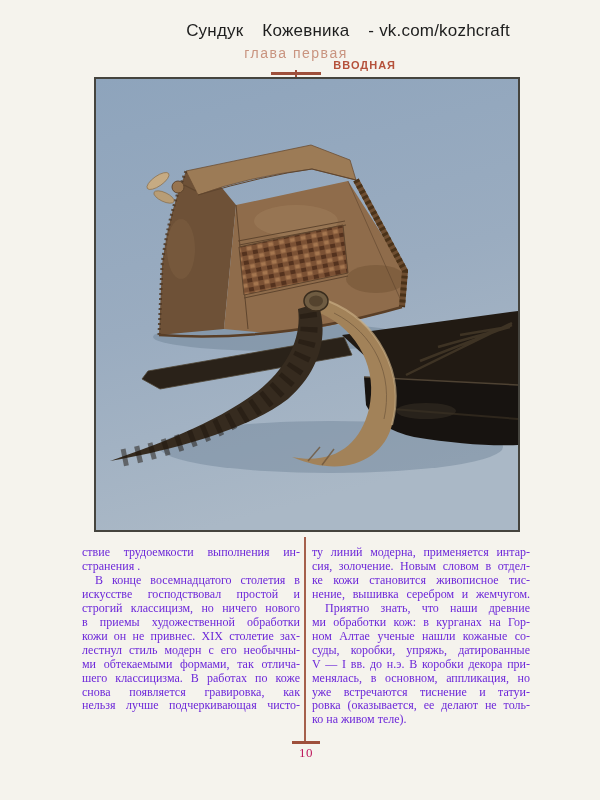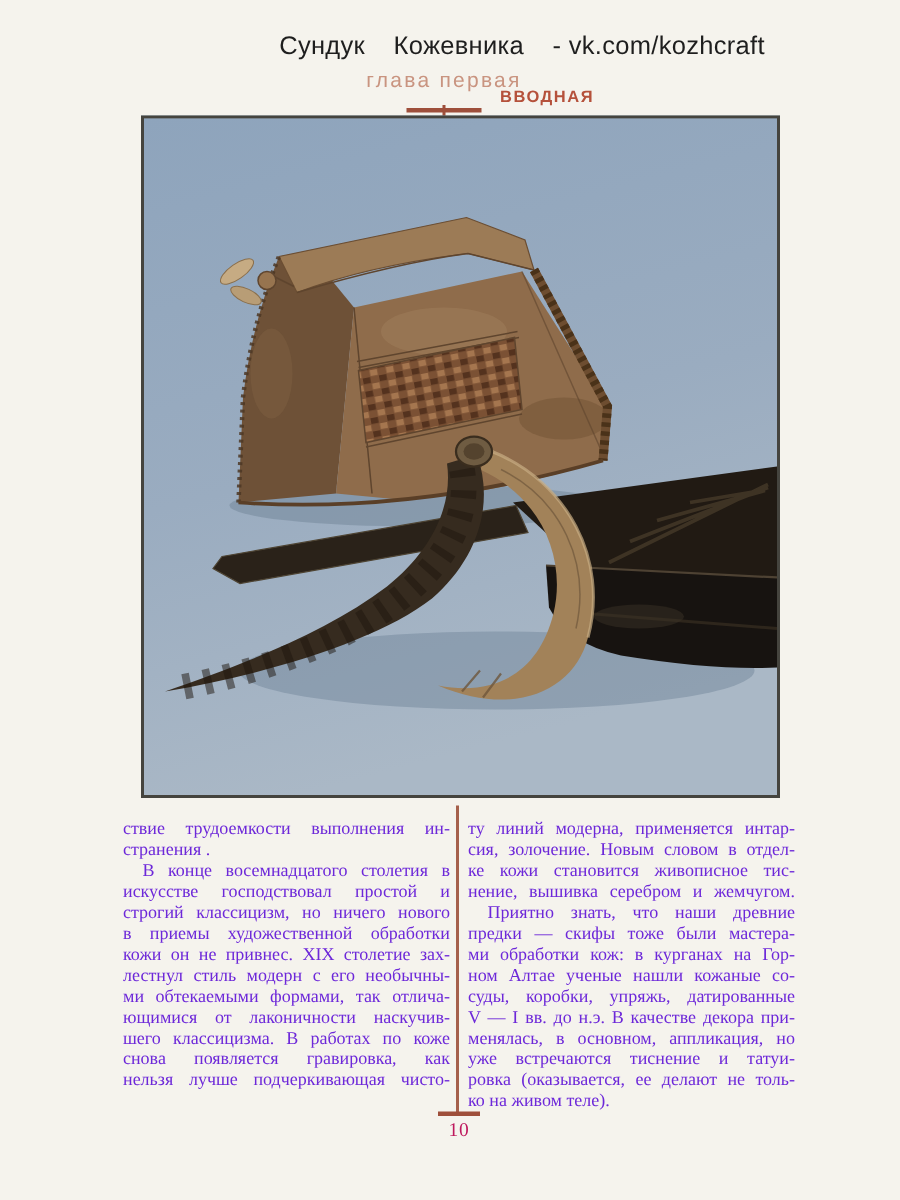--- a/index.html
+++ b/index.html
@@ -139,37 +139,35 @@
 <div class="tcol left">
   <div class="ln">ствие трудоемкости выполнения ин-</div>
   <div class="ln parend">странения .</div>
   <div class="ln indent">В конце восемнадцатого столетия в</div>
   <div class="ln">искусстве господствовал простой и</div>
   <div class="ln">строгий классицизм, но ничего нового</div>
   <div class="ln">в приемы художественной обработки</div>
   <div class="ln">кожи он не привнес. XIX столетие зах-</div>
   <div class="ln">лестнул стиль модерн с его необычны-</div>
   <div class="ln">ми обтекаемыми формами, так отлича-</div>
-  <div class="ln">ющимися от лаконичности наскучив-</div>
   <div class="ln">шего классицизма. В работах по коже</div>
   <div class="ln">снова появляется гравировка, как</div>
   <div class="ln">нельзя лучше подчеркивающая чисто-</div>
 </div>
 
 <div class="tcol right">
   <div class="ln">ту линий модерна, применяется интар-</div>
   <div class="ln">сия, золочение. Новым словом в отдел-</div>
   <div class="ln">ке кожи становится живописное тис-</div>
   <div class="ln">нение, вышивка серебром и жемчугом.</div>
   <div class="ln indent">Приятно знать, что наши древние</div>
-  <div class="ln">предки — скифы тоже были мастера-</div>
   <div class="ln">ми обработки кож: в курганах на Гор-</div>
   <div class="ln">ном Алтае ученые нашли кожаные со-</div>
   <div class="ln">суды, коробки, упряжь, датированные</div>
-  <div class="ln">V — I вв. до н.э. В качестве декора при-</div>
+  <div class="ln">V — I вв. до н.э. В коробки декора при-</div>
   <div class="ln">менялась, в основном, аппликация, но</div>
   <div class="ln">уже встречаются тиснение и татуи-</div>
   <div class="ln">ровка (оказывается, ее делают не толь-</div>
   <div class="ln parend">ко на живом теле).</div>
 </div>
 
 <div class="divider-v"></div>
 <div class="footer-rule"></div>
 <div class="page-num">10</div>
 

